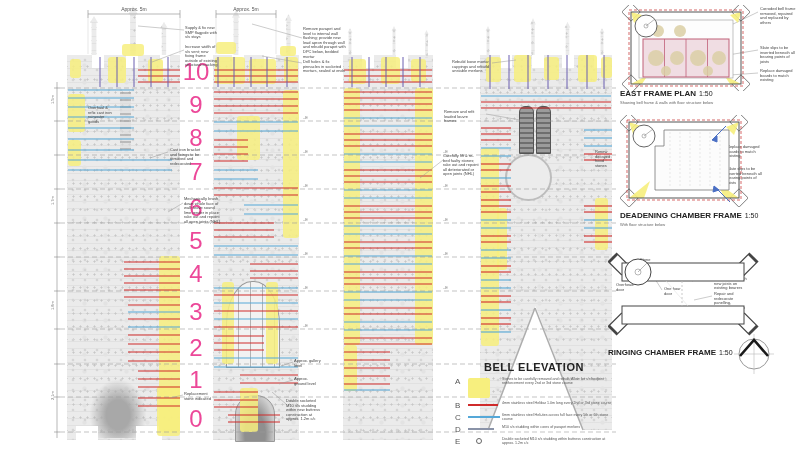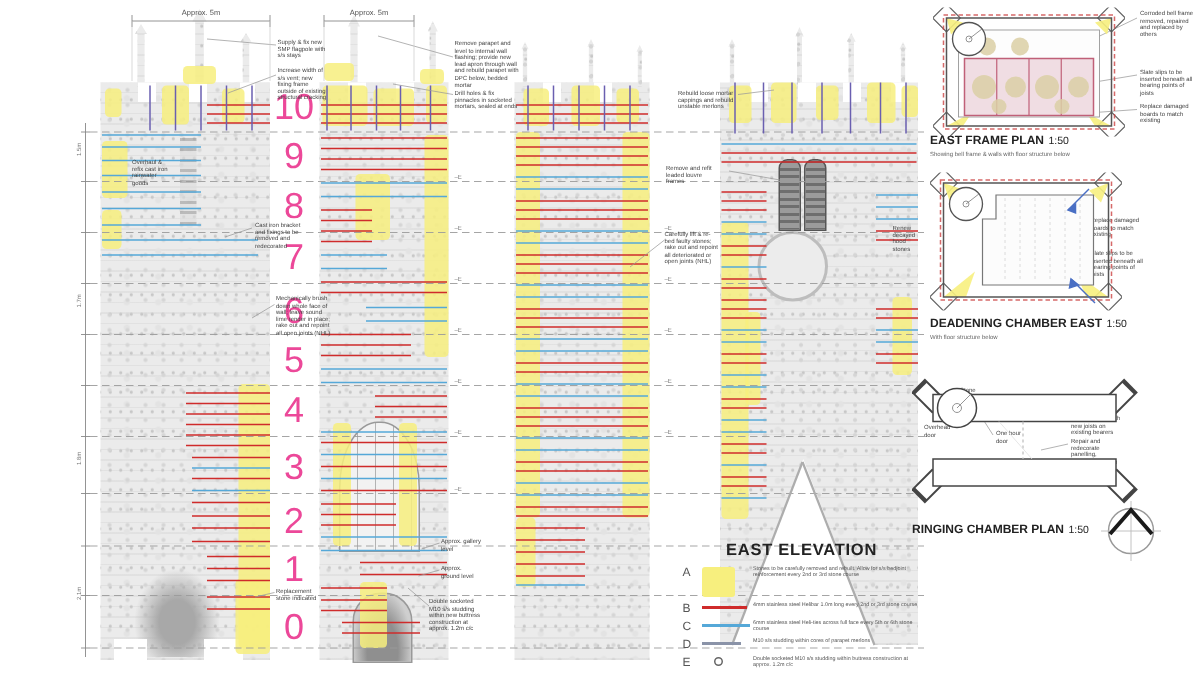--- a/index.html
+++ b/index.html
@@ -422,21 +422,21 @@
       <div class="note" style="left: 640px; top: 258px; width: 20px;">Stone spiral stair</div>
       <div class="sidelab" style="left: 50px; top: 104px;">1.5m</div>
       <div class="sidelab" style="left: 50px; top: 205px;">1.7m</div>
       <div class="sidelab" style="left: 50px; top: 310px;">1.8m</div>
       <div class="sidelab" style="left: 50px; top: 400px;">2.1m</div>
     </div>
 
   <div class="dimlab" style="left:88px;top:6px;width:92px">Approx. 5m</div>
   <div class="dimlab" style="left:216px;top:6px;width:60px">Approx. 5m</div>
 
-  <div class="bigtitle">EAST ELEVATION</div>
+  <div class="bigtitle">BELL ELEVATION</div>
 
   <div class="legend">
     <div class="lrow">
       <div class="lletter">A</div>
       <div class="lsw">
           <div class="swA"></div>
         </div>
       <div class="ltext">Stones to be carefully removed and rebuilt. Allow for s/s bedjoint reinforcement every 2nd or 3rd stone course</div>
     </div>
     <div class="lrow">
@@ -536,21 +536,21 @@
       <line x1="106" y1="11" x2="92" y2="25"></line>
         <polygon points="92,25 97,21 97,27" fill="#4a6fc4"></polygon>
       <line x1="110" y1="87" x2="94" y2="71"></line>
         <polygon points="94,71 99,75 93,77" fill="#4a6fc4"></polygon>
     </g>
     <circle cx="24" cy="21" r="11" fill="#fff" stroke="#555" stroke-width=".9"></circle>
     <circle cx="24" cy="21" r="2" fill="none" stroke="#888" stroke-width=".6"></circle>
     <line x1="24" y1="21" x2="33" y2="14" stroke="#888" stroke-width=".6"></line>
   </svg>
   <div class="ptitle" style="left:620px;top:211px">
-    <span>DEADENING CHAMBER EAST</span><span class="scale">1:50</span>
+    <span>DEADENING CHAMBER FRAME</span><span class="scale">1:50</span>
   </div>
   <div class="psub" style="left:620px;top:222px">With floor structure below</div>
 
   <svg class="plan" style="left:608px;top:240px" width="152" height="110" viewBox="0 0 152 110">
     <g stroke="#444" stroke-width="13">
       <line x1="18" y1="31" x2="4" y2="17"></line>
         <line x1="132" y1="31" x2="146" y2="17"></line>
       <line x1="18" y1="77" x2="4" y2="91"></line>
         <line x1="132" y1="77" x2="146" y2="91"></line>
     </g>
@@ -562,21 +562,21 @@
     </g>
     <rect x="14" y="23" width="122" height="18" fill="#fff" stroke="#444" stroke-width="1"></rect>
     <rect x="14" y="66" width="122" height="18" fill="#fff" stroke="#444" stroke-width="1"></rect>
     <line x1="74" y1="41" x2="74" y2="66" stroke="#bbb" stroke-width=".8" stroke-dasharray="2,2"></line>
     <line x1="58" y1="41" x2="80" y2="66" stroke="#ddd" stroke-width=".5"></line>
     <circle cx="30" cy="32" r="13" fill="#fff" stroke="#444" stroke-width="1"></circle>
     <circle cx="30" cy="32" r="3" fill="none" stroke="#888" stroke-width=".6"></circle>
     <line x1="30" y1="32" x2="40" y2="22" stroke="#888" stroke-width=".6"></line>
   </svg>
   <div class="ptitle" style="left:608px;top:348px">
-    <span>RINGING CHAMBER PLAN</span><span class="scale">1:50</span>
+    <span>RINGING CHAMBER FRAME</span><span class="scale">1:50</span>
   </div>
 
   <svg class="plan" style="left:732px;top:332px" width="44" height="44" viewBox="0 0 44 44">
     <circle cx="22" cy="22" r="15" fill="none" stroke="#999" stroke-width="1"></circle>
     <line x1="22" y1="2" x2="22" y2="42" stroke="#bbb" stroke-width=".6"></line>
     <line x1="2" y1="22" x2="42" y2="22" stroke="#bbb" stroke-width=".6"></line>
     <path d="M8,24 L22,8 L36,24" fill="none" stroke="#1a1a1a" stroke-width="2.6"></path>
   </svg>
 
 </div>

